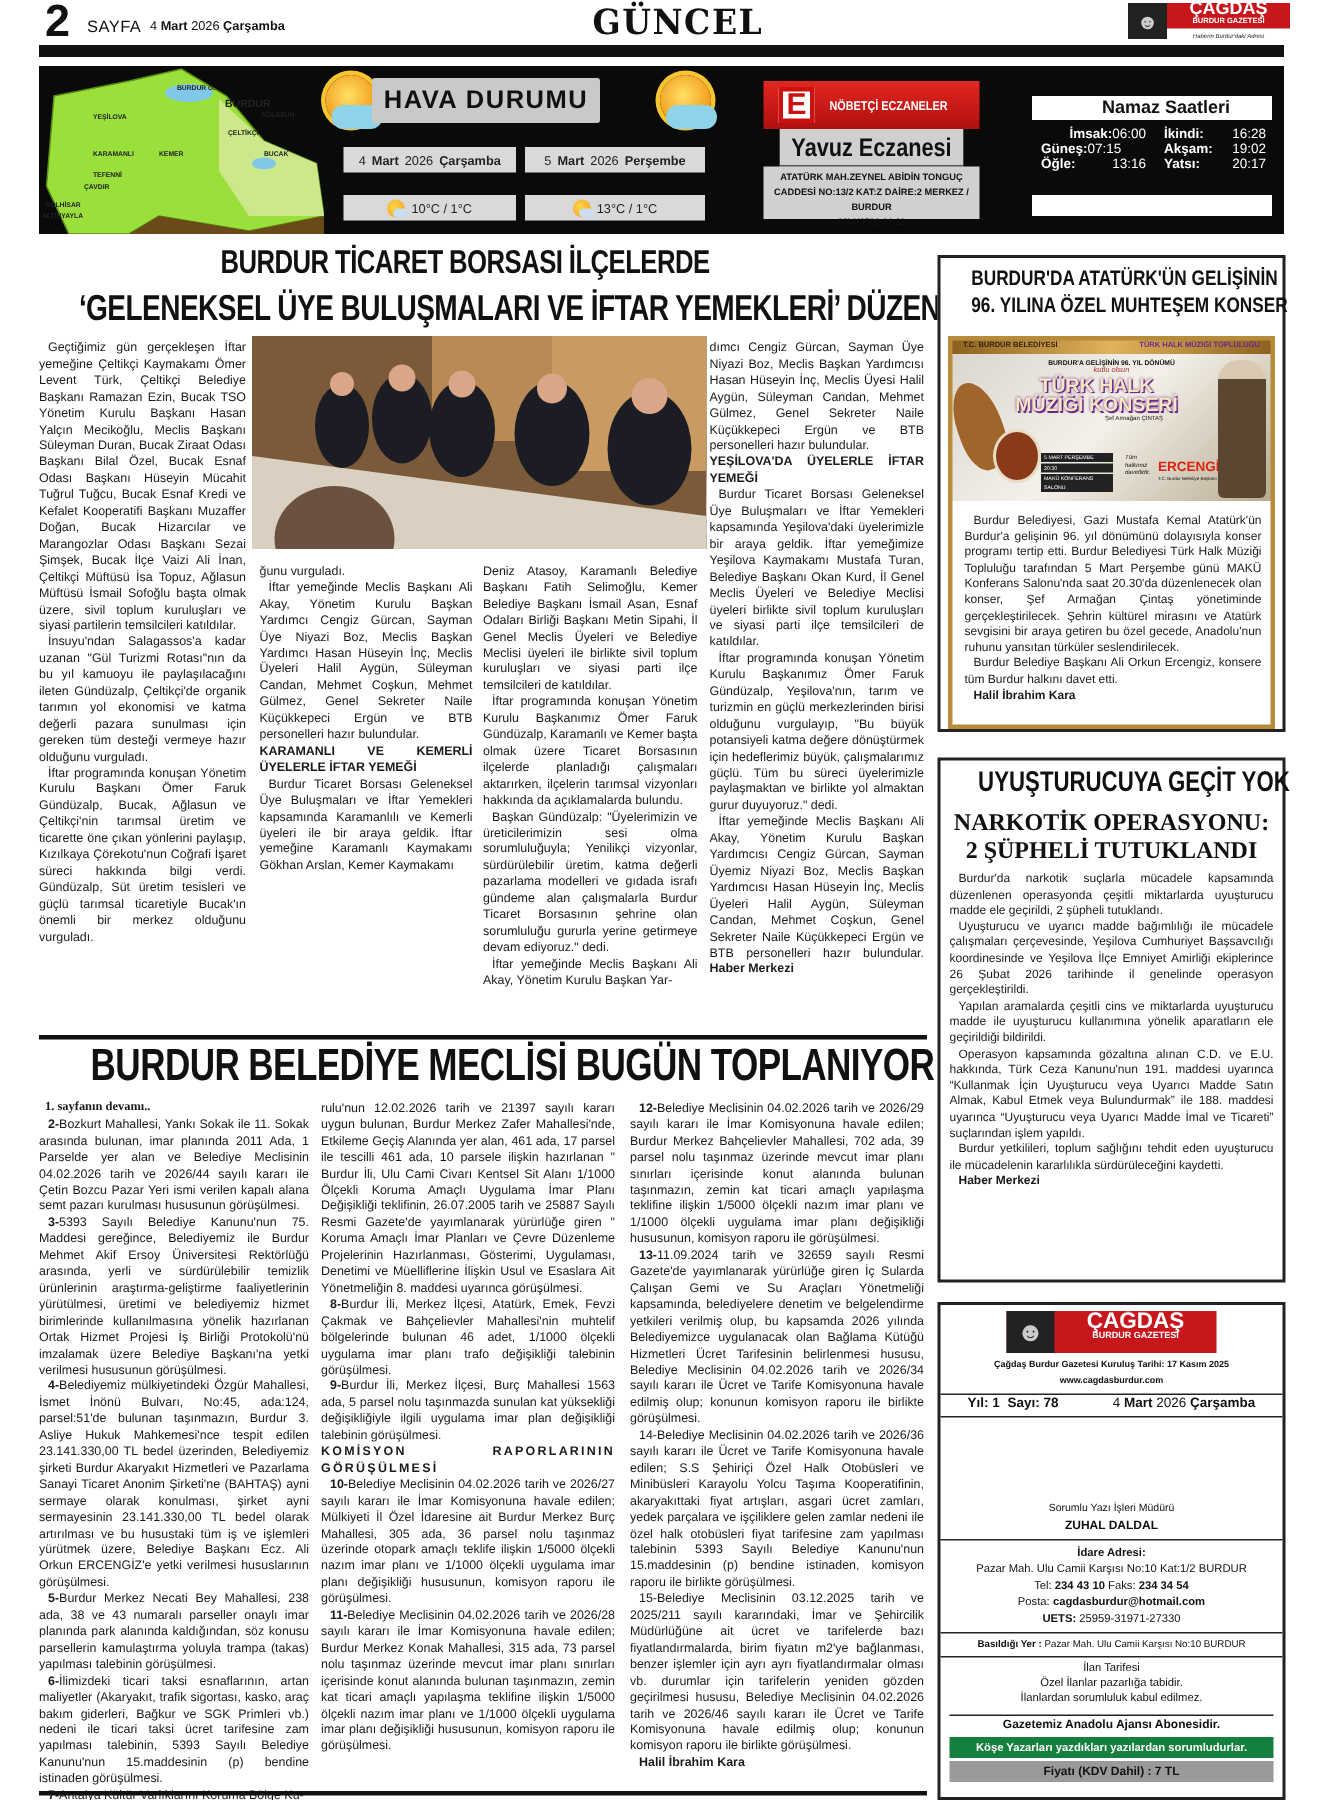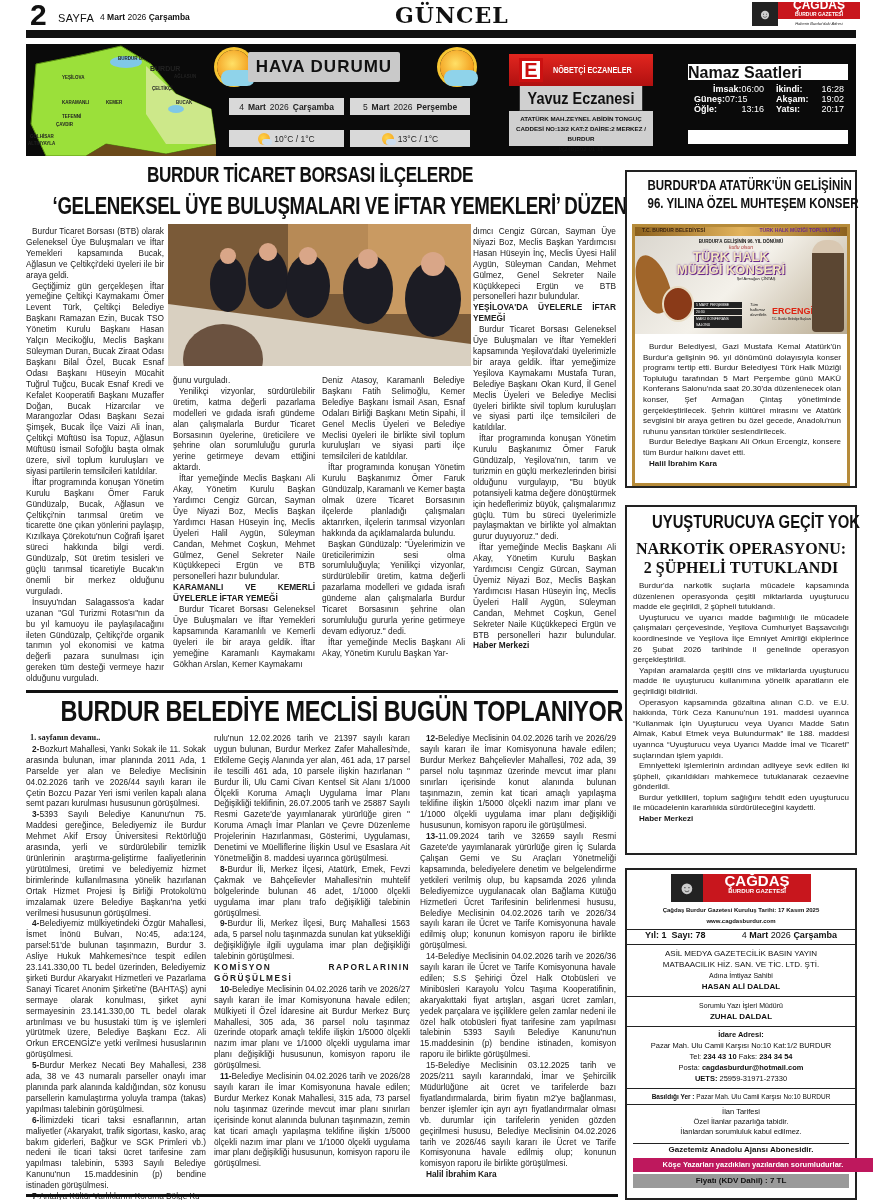--- a/index.html
+++ b/index.html
@@ -28,21 +28,21 @@
 #ecz{left:509px;top:54px;width:144px;height:92px}
 #ecz-top{left:0;top:0;width:144px;height:32px;background:linear-gradient(#e2261f,#b01010)}
 #ecz-e{left:10px;top:4px;width:24px;height:24px;background:#fff;border:3px solid #c11;display:flex;align-items:center;justify-content:center;color:#c11;font-weight:bold;font-size:20px}
 #ecz-title{left:44px;top:11px;color:#fff;font-size:8.5px;font-weight:bold;font-family:"Liberation Sans",sans-serif;transform:scaleX(.85);transform-origin:left}
 #ecz-name{left:0;top:32px;width:144px;height:25px;background:#d0d0d0;font-weight:bold;font-size:17px;text-align:center;line-height:25px;transform:scaleX(.85);border-bottom:1px solid #555}
 #ecz-addr{left:0;top:57px;width:144px;height:35px;background:#d0d0d0;font-size:6.2px;font-weight:bold;text-align:center;line-height:10px;padding-top:3px}
 
 #namaz{left:688px;top:52px;width:160px;height:96px}
 #namaz-bg{left:0;top:12px;width:160px;height:80px;background:#fff}
 #namaz-mid{left:0;top:28px;width:160px;height:50px;background:#0a0a0a}
-#namaz-title{left:0;top:12px;width:132px;text-align:left;font-weight:bold;font-size:16px;color:#111}
+#namaz-title{left:0;top:12px;width:132px;text-align:right;font-weight:bold;font-size:12px;color:#111}
 .nz{font-size:9px;color:#fff;font-weight:bold}
 .nv{font-size:9px;color:#fff}
 
 .headline{font-family:"Liberation Sans",sans-serif;font-weight:bold;color:#111;text-align:center;transform:scaleX(.78);letter-spacing:-.5px;white-space:nowrap}
 #h1a{left:0;top:162px;width:620px;font-size:22px}
 #h1b{left:-20px;top:192px;width:660px;font-size:24px}
 .col{font-size:8.3px;line-height:10.9px;text-align:justify;color:#1a1a1a}
 .col p{text-indent:6px}
 .col h4{font-size:8.3px;font-weight:bold;line-height:10.9px}
 #photo{left:168px;top:224px;width:303px;height:142px;background:linear-gradient(180deg,#6e5132 0%,#8b6a45 35%,#3a2d23 60%,#ccc2b0 80%,#8a8074 100%);overflow:hidden}
@@ -174,24 +174,23 @@
         <span class="nz">Yatsı:</span>
         <span class="nv">20:17</span>
       </div>
   </div>
 </div>
 
 <div id="h1a" class="abs headline">BURDUR TİCARET BORSASI İLÇELERDE</div>
 <div id="h1b" class="abs headline">‘GELENEKSEL ÜYE BULUŞMALARI VE İFTAR YEMEKLERİ’ DÜZENLEDİ</div>
 
 <div class="abs col" style="left:26px;top:226px;width:138px">
-  <p>Burdur Ticaret Borsası (BTB) olarak Geleneksel Üye Buluşmaları ve İftar Yemekleri kapsamında Bucak, Ağlasun ve Çeltikçi'deki üyeleri ile bir araya geldi.</p>
   <p>Geçtiğimiz gün gerçekleşen İftar yemeğine Çeltikçi Kaymakamı Ömer Levent Türk, Çeltikçi Belediye Başkanı Ramazan Ezin, Bucak TSO Yönetim Kurulu Başkanı Hasan Yalçın Mecikoğlu, Meclis Başkanı Süleyman Duran, Bucak Ziraat Odası Başkanı Bilal Özel, Bucak Esnaf Odası Başkanı Hüseyin Mücahit Tuğrul Tuğcu, Bucak Esnaf Kredi ve Kefalet Kooperatifi Başkanı Muzaffer Doğan, Bucak Hizarcılar ve Marangozlar Odası Başkanı Sezai Şimşek, Bucak İlçe Vaizi Ali İnan, Çeltikçi Müftüsü İsa Topuz, Ağlasun Müftüsü İsmail Sofoğlu başta olmak üzere, sivil toplum kuruluşları ve siyasi partilerin temsilcileri katıldılar.</p>
+  <p>İnsuyu'ndan Salagassos'a kadar uzanan "Gül Turizmi Rotası"nın da bu yıl kamuoyu ile paylaşılacağını ileten Gündüzalp, Çeltikçi'de organik tarımın yol ekonomisi ve katma değerli pazara sunulması için gereken tüm desteği vermeye hazır olduğunu vurguladı.</p>
   <p>İftar programında konuşan Yönetim Kurulu Başkanı Ömer Faruk Gündüzalp, Bucak, Ağlasun ve Çeltikçi'nin tarımsal üretim ve ticarette öne çıkan yönlerini paylaşıp, Kızılkaya Çörekotu'nun Coğrafi İşaret süreci hakkında bilgi verdi. Gündüzalp, Süt üretim tesisleri ve güçlü tarımsal ticaretiyle Bucak'ın önemli bir merkez olduğunu vurguladı.</p>
-  <p>İnsuyu'ndan Salagassos'a kadar uzanan "Gül Turizmi Rotası"nın da bu yıl kamuoyu ile paylaşılacağını ileten Gündüzalp, Çeltikçi'de organik tarımın yol ekonomisi ve katma değerli pazara sunulması için gereken tüm desteği vermeye hazır olduğunu vurguladı.</p>
 </div>
 
 <div id="photo" class="abs">
   <svg width="303" height="142" viewBox="0 0 303 142">
     <rect x="0" y="0" width="303" height="142" fill="#7a5a38"></rect>
     <rect x="200" y="0" width="103" height="90" fill="#c99a62"></rect>
     <rect x="120" y="0" width="80" height="70" fill="#b78a56"></rect>
     <polygon points="0,80 303,120 303,142 0,142" fill="#d9d0c1"></polygon>
     <g fill="#1c1c24">
       <ellipse cx="60" cy="60" rx="18" ry="28"></ellipse>
@@ -206,21 +205,20 @@
         <circle cx="140" cy="32" r="9"></circle>
       <circle cx="200" cy="35" r="10"></circle>
         <circle cx="265" cy="40" r="12"></circle>
     </g>
     <ellipse cx="55" cy="135" rx="40" ry="35" fill="#6b5240"></ellipse>
   </svg>
 </div>
 
 <div class="abs col" style="left:173px;top:375px;width:142px">
   <p style="text-indent:0">ğunu vurguladı.</p>
-  <p>Yenilikçi vizyonlar, sürdürülebilir üretim, katma değerli pazarlama modelleri ve gıdada israfı gündeme alan çalışmalarla Burdur Ticaret Borsasının üyelerine, üreticilere ve şehrine olan sorumluluğu gururla yerine getirmeye devam ettiğini aktardı.</p>
   <p>İftar yemeğinde Meclis Başkanı Ali Akay, Yönetim Kurulu Başkan Yardımcı Cengiz Gürcan, Sayman Üye Niyazi Boz, Meclis Başkan Yardımcı Hasan Hüseyin İnç, Meclis Üyeleri Halil Aygün, Süleyman Candan, Mehmet Coşkun, Mehmet Gülmez, Genel Sekreter Naile Küçükkepeci Ergün ve BTB personelleri hazır bulundular.</p>
   <h4>KARAMANLI VE KEMERLİ ÜYELERLE İFTAR YEMEĞİ</h4>
   <p>Burdur Ticaret Borsası Geleneksel Üye Buluşmaları ve İftar Yemekleri kapsamında Karamanlılı ve Kemerli üyeleri ile bir araya geldik. İftar yemeğine Karamanlı Kaymakamı Gökhan Arslan, Kemer Kaymakamı</p>
 </div>
 
 <div class="abs col" style="left:322px;top:375px;width:143px">
   <p style="text-indent:0">Deniz Atasoy, Karamanlı Belediye Başkanı Fatih Selimoğlu, Kemer Belediye Başkanı İsmail Asan, Esnaf Odaları Birliği Başkanı Metin Sipahi, İl Genel Meclis Üyeleri ve Belediye Meclisi üyeleri ile birlikte sivil toplum kuruluşları ve siyasi parti ilçe temsilcileri de katıldılar.</p>
   <p>İftar programında konuşan Yönetim Kurulu Başkanımız Ömer Faruk Gündüzalp, Karamanlı ve Kemer başta olmak üzere Ticaret Borsasının ilçelerde planladığı çalışmaları aktarırken, ilçelerin tarımsal vizyonları hakkında da açıklamalarda bulundu.</p>
   <p>Başkan Gündüzalp: "Üyelerimizin ve üreticilerimizin sesi olma sorumluluğuyla; Yenilikçi vizyonlar, sürdürülebilir üretim, katma değerli pazarlama modelleri ve gıdada israfı gündeme alan çalışmalarla Burdur Ticaret Borsasının şehrine olan sorumluluğu gururla yerine getirmeye devam ediyoruz." dedi.</p>
   <p>İftar yemeğinde Meclis Başkanı Ali Akay, Yönetim Kurulu Başkan Yar-</p>
@@ -305,21 +303,20 @@
   <div class="abs" style="left:0;top:4px;width:228px;text-align:center;font-weight:bold;font-size:19px;transform:scaleX(.78);white-space:nowrap">UYUŞTURUCUYA GEÇİT YOK</div>
   <div class="abs" style="left:0;top:32px;width:228px;text-align:center;font-family:'Liberation Serif',serif;font-weight:bold;font-size:16px;line-height:19px">
     <div>NARKOTİK OPERASYONU:</div>
     <div>2 ŞÜPHELİ TUTUKLANDI</div>
   </div>
   <div class="abs col" style="left:6px;top:74px;width:216px;font-size:8px;line-height:10.6px">
     <p>Burdur'da narkotik suçlarla mücadele kapsamında düzenlenen operasyonda çeşitli miktarlarda uyuşturucu madde ele geçirildi, 2 şüpheli tutuklandı.</p>
     <p>Uyuşturucu ve uyarıcı madde bağımlılığı ile mücadele çalışmaları çerçevesinde, Yeşilova Cumhuriyet Başsavcılığı koordinesinde ve Yeşilova İlçe Emniyet Amirliği ekiplerince 26 Şubat 2026 tarihinde il genelinde operasyon gerçekleştirildi.</p>
     <p>Yapılan aramalarda çeşitli cins ve miktarlarda uyuşturucu madde ile uyuşturucu kullanımına yönelik aparatların ele geçirildiği bildirildi.</p>
     <p>Operasyon kapsamında gözaltına alınan C.D. ve E.U. hakkında, Türk Ceza Kanunu'nun 191. maddesi uyarınca “Kullanmak İçin Uyuşturucu veya Uyarıcı Madde Satın Almak, Kabul Etmek veya Bulundurmak” ile 188. maddesi uyarınca “Uyuşturucu veya Uyarıcı Madde İmal ve Ticareti” suçlarından işlem yapıldı.</p>
-    <p>Emniyetteki işlemlerinin ardından adliyeye sevk edilen iki şüpheli, çıkarıldıkları mahkemece tutuklanarak cezaevine gönderildi.</p>
     <p>Burdur yetkilileri, toplum sağlığını tehdit eden uyuşturucu ile mücadelenin kararlılıkla sürdürüleceğini kaydetti.</p>
     <p><b>Haber Merkezi</b></p>
   </div>
 </div>
 
 <div id="imprint" class="abs">
   <div class="imp-row" style="top:0;height:60px">
     <div style="margin:4px auto 0;width:140px;height:28px;display:flex;background:#c8161d">
       <div style="width:32px;background:#222;color:#ccc;font-size:18px;line-height:28px">☻</div>
       <div style="flex:1;line-height:10px;padding-top:2px">
@@ -327,26 +324,20 @@
         <div style="color:#fff;font-weight:bold;font-size:6px">BURDUR GAZETESİ</div>
       </div>
     </div>
     <div style="font-size:6px;font-weight:bold;margin-top:3px">Çağdaş Burdur Gazetesi Kuruluş Tarihi: 17 Kasım 2025</div>
     <div style="font-size:6px;font-weight:bold">www.cagdasburdur.com</div>
   </div>
   <div class="imp-row" style="top:60px;height:15px;font-size:9px;display:flex;justify-content:space-around">
     <b><span>Yıl: 1</span>&nbsp; <span>Sayı: 78</span></b>
     <span><span>4</span> <b>Mart</b> <span>2026</span> <b>Çarşamba</b></span>
   </div>
-  <div class="imp-row" style="top:75px;height:52px;font-size:8px;padding-top:3px">
-    <div>ASİL MEDYA GAZETECİLİK BASIN YAYIN</div>
-    <div>MATBAACILIK HİZ. SAN. VE TİC. LTD. ŞTİ.</div>
-    <div style="font-size:7px">Adına İmtiyaz Sahibi</div>
-    <div style="font-weight:bold">HASAN ALİ DALDAL</div>
-  </div>
   <div class="imp-row" style="top:127px;height:30px;padding-top:3px">
     <div style="font-size:7px">Sorumlu Yazı İşleri Müdürü</div>
     <div style="font-weight:bold">ZUHAL DALDAL</div>
   </div>
   <div class="imp-row" style="top:157px;height:62px;padding-top:2px;font-size:7.5px">
     <div style="font-weight:bold">İdare Adresi:</div>
     <div>Pazar Mah. Ulu Camii Karşısı No:10 Kat:1/2 BURDUR</div>
     <div><span>Tel:</span> <b>234 43 10</b> <span>Faks:</span> <b>234 34 54</b></div>
     <div><span>Posta:</span> <b>cagdasburdur@hotmail.com</b></div>
     <div><b>UETS:</b> <span>25959-31971-27330</span></div>
@@ -354,15 +345,15 @@
   <div class="imp-row" style="top:219px;height:16px;font-size:6.5px;line-height:15px">
     <b>Basıldığı Yer :</b> <span>Pazar Mah. Ulu Camii Karşısı No:10 BURDUR</span>
   </div>
   <div class="imp-row" style="top:235px;height:38px;padding-top:2px;font-size:7.5px;line-height:10px;border-bottom:none">
     <div style="font-weight:normal">İlan Tarifesi</div>
     <div>Özel İlanlar pazarlığa tabidir.</div>
     <div>İlanlardan sorumluluk kabul edilmez.</div>
   </div>
   <div class="abs" style="left:6px;top:273px;width:216px;height:1px;background:#222"></div>
   <div class="abs" style="left:0;top:275px;width:228px;text-align:center;font-size:8px;font-weight:bold">Gazetemiz Anadolu Ajansı Abonesidir.</div>
-  <div class="abs" style="left:6px;top:288px;width:240px;height:14px;background:#be185d;color:#fff;text-align:center;font-size:7.5px;line-height:14px;font-weight:bold">Köşe Yazarları  yazdıkları yazılardan sorumludurlar.</div>
+  <div class="abs" style="left:6px;top:288px;width:216px;height:14px;background:#15803d;color:#fff;text-align:center;font-size:7.5px;line-height:14px;font-weight:bold">Köşe Yazarları  yazdıkları yazılardan sorumludurlar.</div>
   <div class="abs" style="left:6px;top:304px;width:216px;height:14px;background:#9a9a9a;color:#111;text-align:center;font-size:8px;line-height:14px;font-weight:bold">Fiyatı (KDV Dahil) : 7 TL</div>
 </div>
 
 </body></html>

